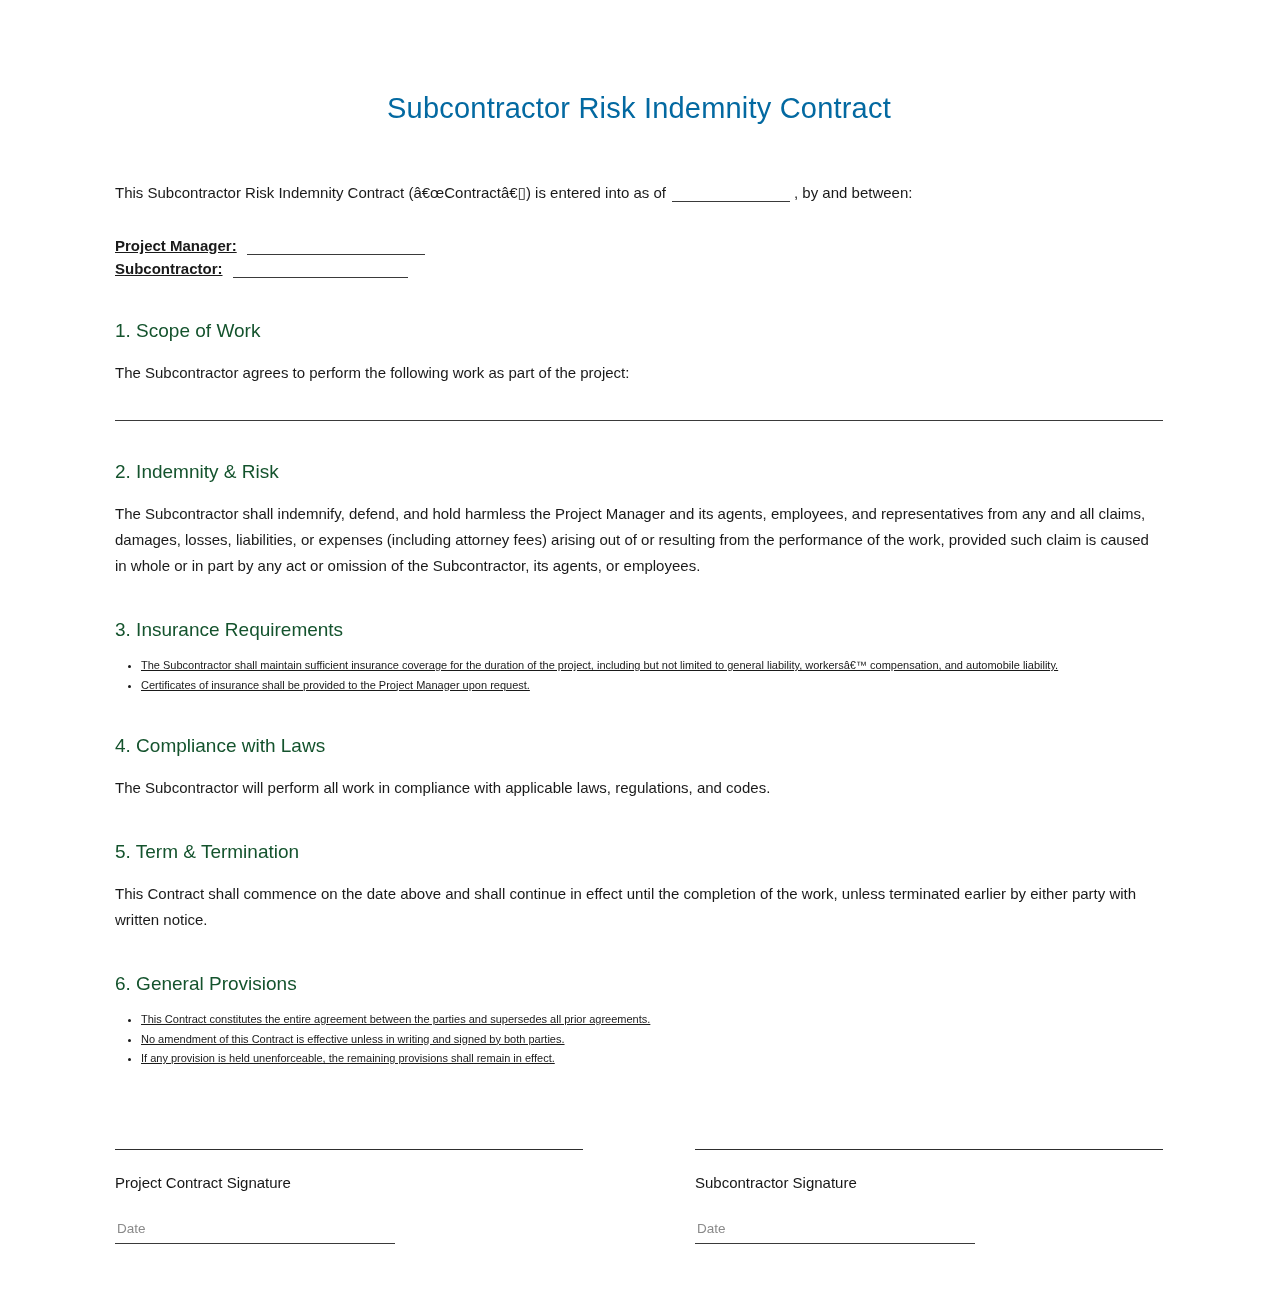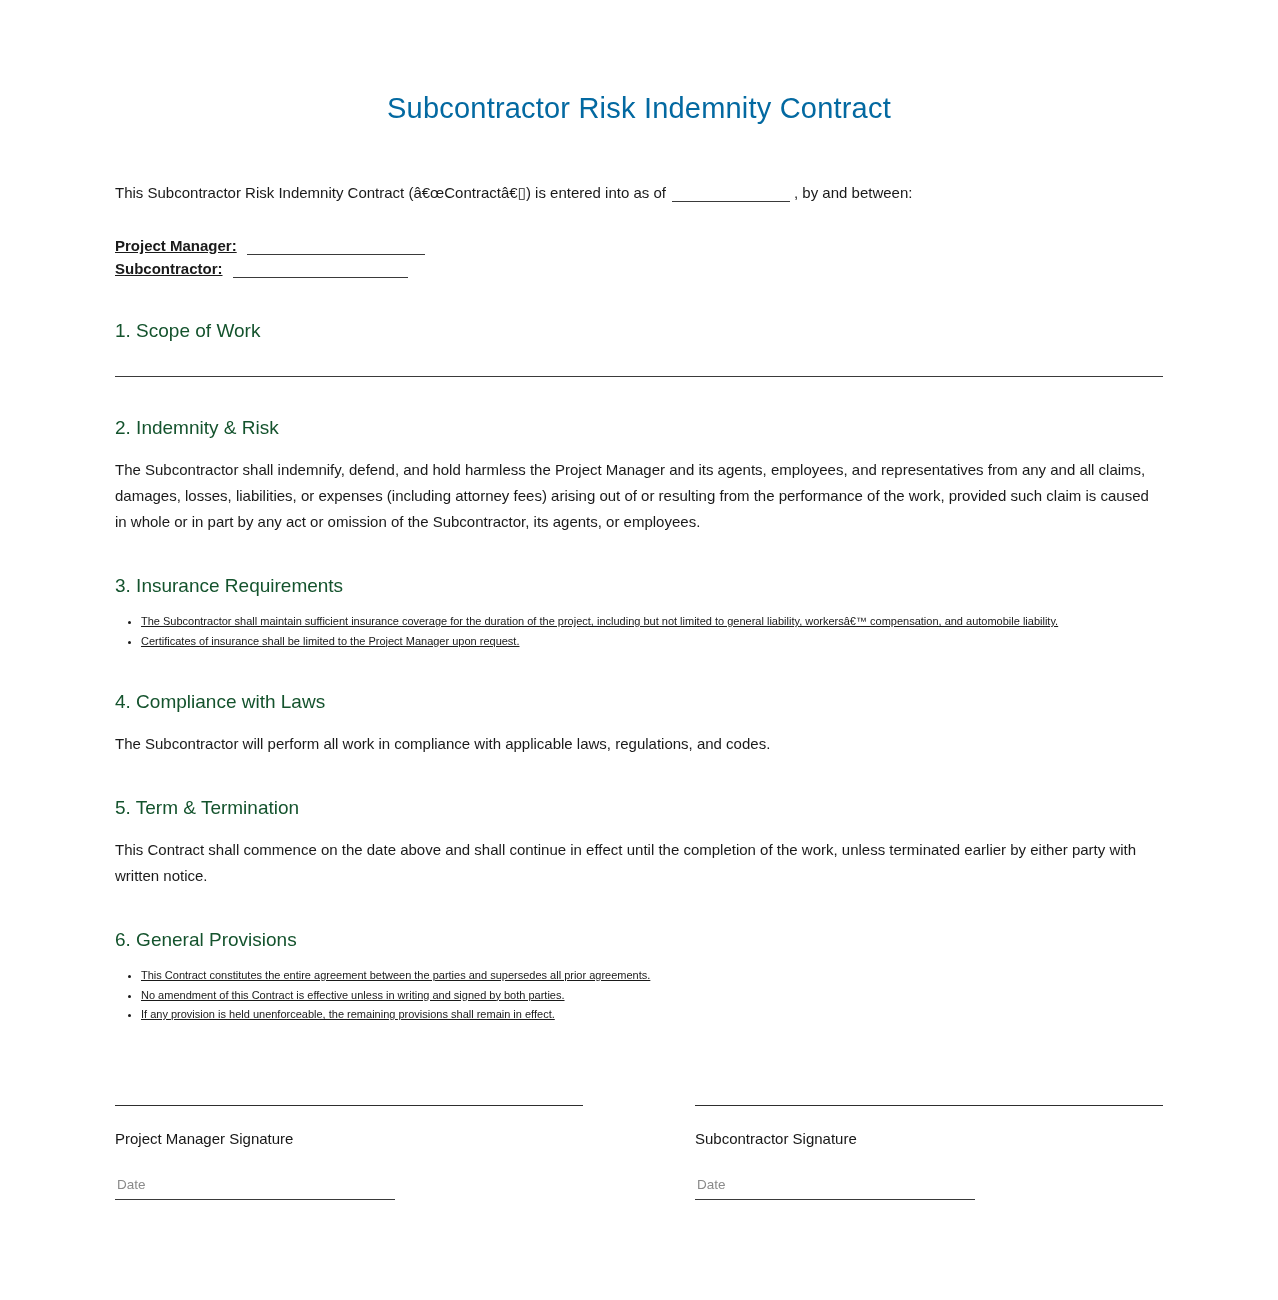--- a/index.html
+++ b/index.html
@@ -114,33 +114,34 @@
     <div class="party-row">
       <span>Project Manager:</span><span class="blank blank-pm"></span>
     </div>
     <div class="party-row">
       <span>Subcontractor:</span><span class="blank blank-sub"></span>
     </div>
   </div>
 
   <section>
     <h2 class="section-heading">1. Scope of Work</h2>
+    <p class="section-paragraph">The Subcontractor agrees to perform the following work as part of the project:</p>
     <div class="fill-line"></div>
   </section>
 
   <section>
     <h2 class="section-heading">2. Indemnity &amp; Risk</h2>
     <p class="section-paragraph">The Subcontractor shall indemnify, defend, and hold harmless the Project Manager and its agents, employees, and representatives from any and all claims, damages, losses, liabilities, or expenses (including attorney fees) arising out of or resulting from the performance of the work, provided such claim is caused in whole or in part by any act or omission of the Subcontractor, its agents, or employees.</p>
   </section>
 
   <section>
     <h2 class="section-heading">3. Insurance Requirements</h2>
     <ul class="section-bullets">
       <li>The Subcontractor shall maintain sufficient insurance coverage for the duration of the project, including but not limited to general liability, workersâ€™ compensation, and automobile liability.</li>
-      <li>Certificates of insurance shall be limited to the Project Manager upon request.</li>
+      <li>Certificates of insurance shall be provided to the Project Manager upon request.</li>
     </ul>
   </section>
 
   <section>
     <h2 class="section-heading">4. Compliance with Laws</h2>
     <p class="section-paragraph">The Subcontractor will perform all work in compliance with applicable laws, regulations, and codes.</p>
   </section>
 
   <section>
     <h2 class="section-heading">5. Term &amp; Termination</h2>
@@ -152,21 +153,21 @@
     <ul class="section-bullets">
       <li>This Contract constitutes the entire agreement between the parties and supersedes all prior agreements.</li>
       <li>No amendment of this Contract is effective unless in writing and signed by both parties.</li>
       <li>If any provision is held unenforceable, the remaining provisions shall remain in effect.</li>
     </ul>
   </section>
 
   <div class="signatures">
     <div class="sig-col">
       <div class="sig-line"></div>
-      <div class="sig-label">Project Manager Signature</div>
+      <div class="sig-label">Project Contract Signature</div>
       <input class="date-input" type="text" placeholder="Date" style="">
     </div>
     <div class="sig-col">
       <div class="sig-line"></div>
       <div class="sig-label">Subcontractor Signature</div>
       <input class="date-input" type="text" placeholder="Date" style="">
     </div>
   </div>
 
 </div>

